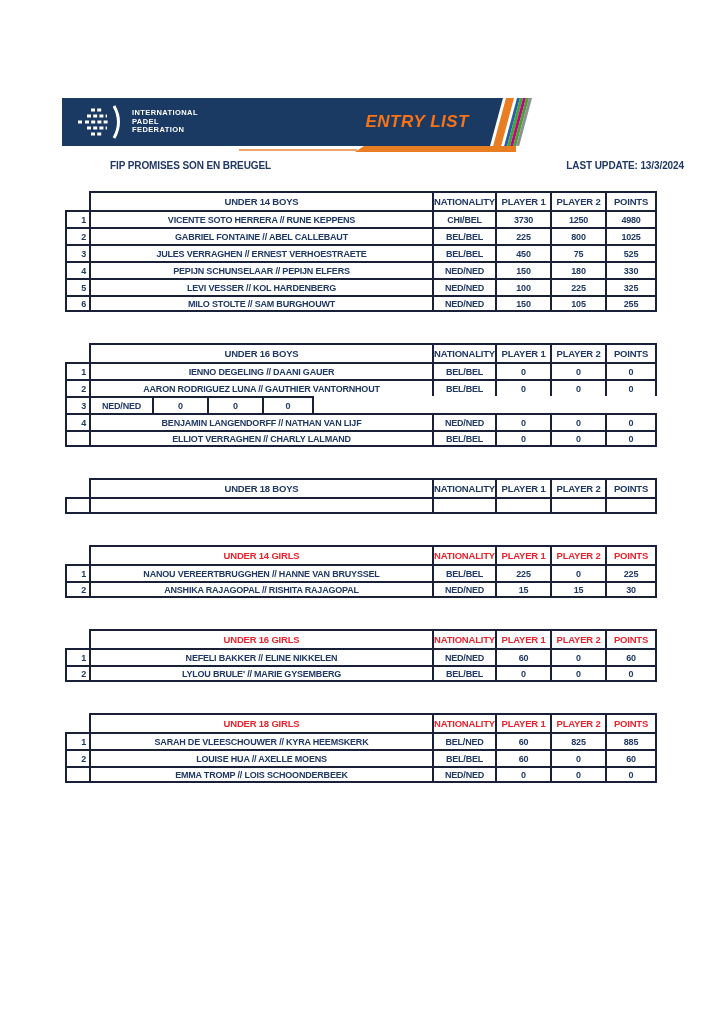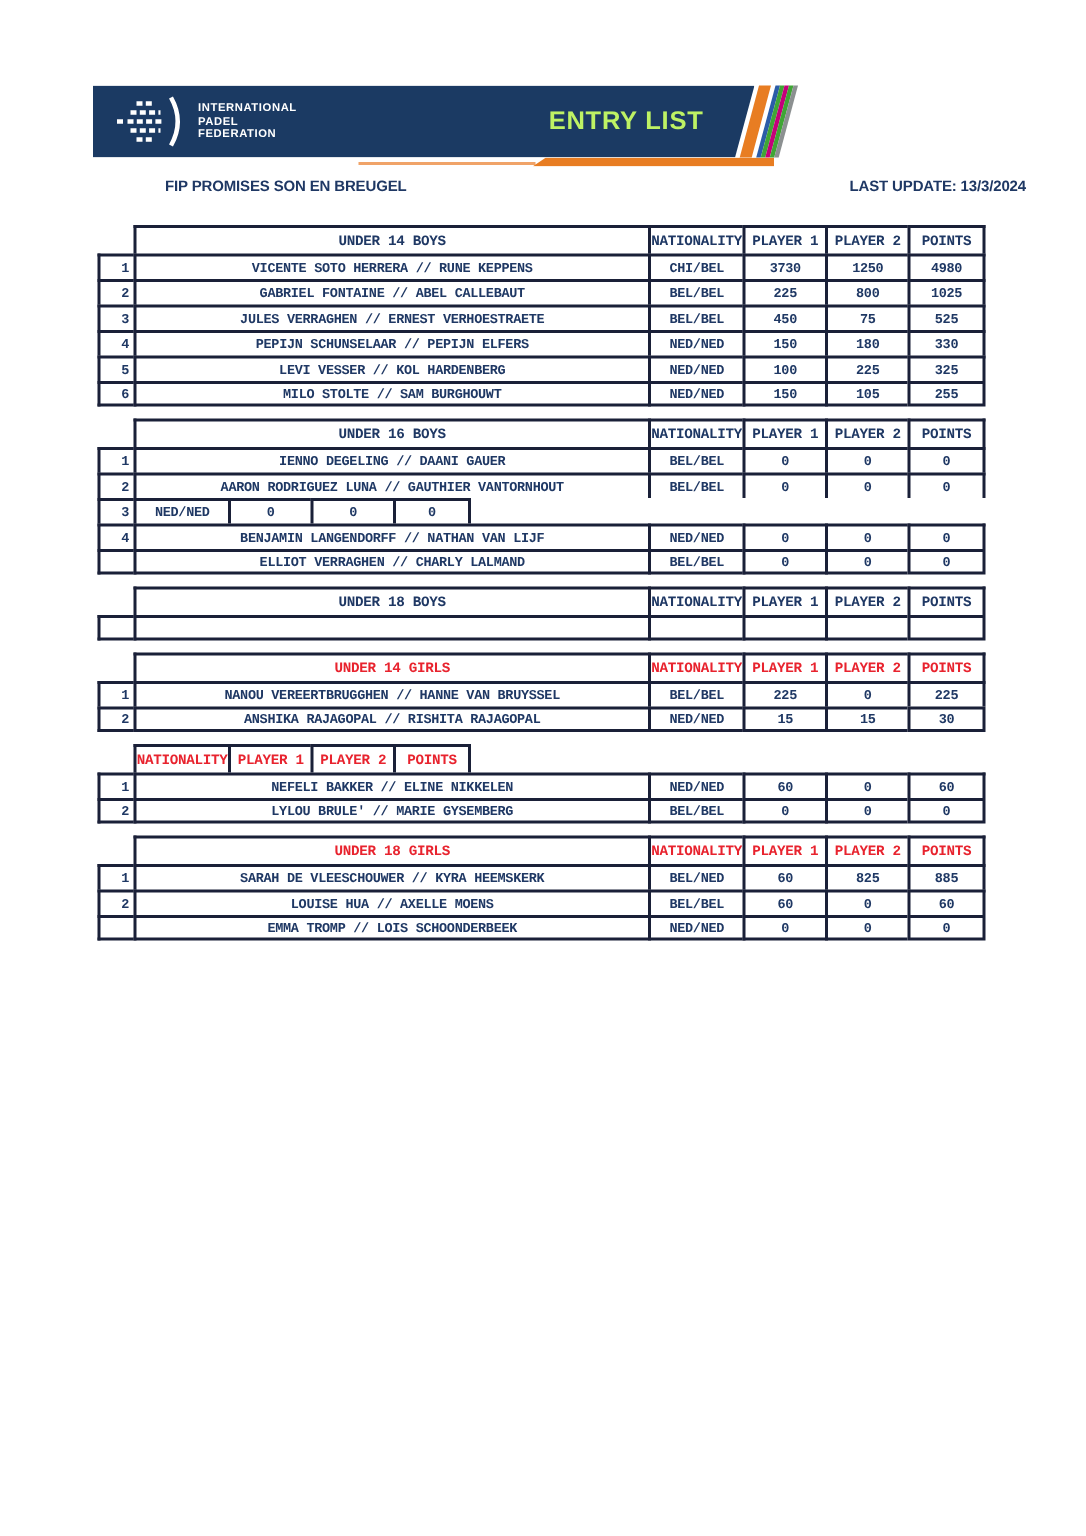--- a/index.html
+++ b/index.html
@@ -4,49 +4,49 @@
 <style>
   :root{
     --bc:#1a2038;           
     --navy:#1f3864;         
     --banner:#1b3a63;       
     --orange:#e87d22;
   }
   *{margin:0;padding:0;box-sizing:border-box;}
   html,body{background:#fff;}
   body{width:724px;height:1024px;font-family:"Liberation Sans",sans-serif;overflow:hidden;}
-  .page{position:relative;width:724px;height:1024px;background:#fff;padding-top:57px;}
+  .page{position:relative;width:724px;height:1024px;background:#fff;padding-top:98px;}
 
   
   .banner{position:relative;margin-left:62px;width:454px;height:60px;}
   .navy{position:absolute;left:0;top:0;width:441px;height:48px;background:var(--banner);
         clip-path:polygon(0 0,100% 0,calc(100% - 13px) 100%,0 100%);
         display:flex;align-items:center;}
   .logo{display:flex;align-items:center;gap:6px;margin-left:16px;}
   .logo svg{display:block;}
   .logo-text{color:#fff;font-weight:bold;font-size:7.5px;line-height:8.5px;letter-spacing:.4px;}
   .entry-list{position:absolute;right:0;top:0;height:48px;display:flex;align-items:center;
-        padding-right:34px;color:#bef264;font-weight:bold;
+        padding-right:34px;color:#f97316;font-weight:bold;font-style:italic;
         font-size:17px;letter-spacing:.5px;}
   .stripes{position:absolute;left:444px;top:0;height:48px;display:flex;
         transform:skewX(-15deg);transform-origin:top left;}
   .stripes div{height:48px;}
   .underline-thin{position:absolute;top:51px;left:177px;width:118px;height:2px;background:#f0a368;}
   .underline-thick{position:absolute;top:48px;left:293px;width:161px;height:6px;background:var(--orange);
         clip-path:polygon(9px 0,100% 0,100% 100%,0 100%);}
 
   
   .title-row{display:flex;margin-top:0;height:14px;align-items:center;
         color:var(--navy);font-weight:bold;font-size:10px;letter-spacing:-.1px;}
   .event-title{margin-left:110px;}
   .last-update{margin-left:auto;margin-right:40px;}
 
   
   .tables{margin-top:19px;margin-left:65px;width:596px;}
-  .etable{margin-bottom:8px;font-weight:bold;font-family:Liberation Mono, monospace;}
+  .etable{margin-bottom:31px;font-weight:bold;}
   .trow{display:flex;}
   .cell{border-left:2px solid var(--bc);border-top:2px solid var(--bc);
         display:flex;align-items:center;justify-content:center;
         font-size:9px;letter-spacing:-.2px;color:var(--navy);
         white-space:nowrap;overflow:hidden;}
   .cell.last{border-right:2px solid var(--bc);}
   .etable .trow:last-child .cell{border-bottom:2px solid var(--bc);}
   .spacer{border:none !important;background:transparent;}
   .hrow .cell{height:19px;font-size:9.5px;}
   .drow .cell{height:17px;}
@@ -249,20 +249,21 @@
           <div class="cell c-name">ANSHIKA RAJAGOPAL // RISHITA RAJAGOPAL</div>
           <div class="cell c-nat">NED/NED</div>
           <div class="cell c-p">15</div>
           <div class="cell c-p">15</div>
           <div class="cell c-pts last">30</div>
         </div>
       </div>
       <div class="etable">
         <div class="trow hrow">
           <div class="c-num spacer cell"></div>
+          <div class="cell c-name" style="color: rgb(232, 35, 46);">UNDER 16 GIRLS</div>
           <div class="cell c-nat" style="color: rgb(232, 35, 46);">NATIONALITY</div>
           <div class="cell c-p" style="color: rgb(232, 35, 46);">PLAYER 1</div>
           <div class="cell c-p" style="color: rgb(232, 35, 46);">PLAYER 2</div>
           <div class="cell c-pts last" style="color: rgb(232, 35, 46);">POINTS</div>
         </div>
         <div class="trow drow">
           <div class="cell c-num">1</div>
           <div class="cell c-name">NEFELI BAKKER // ELINE NIKKELEN</div>
           <div class="cell c-nat">NED/NED</div>
           <div class="cell c-p">60</div>

